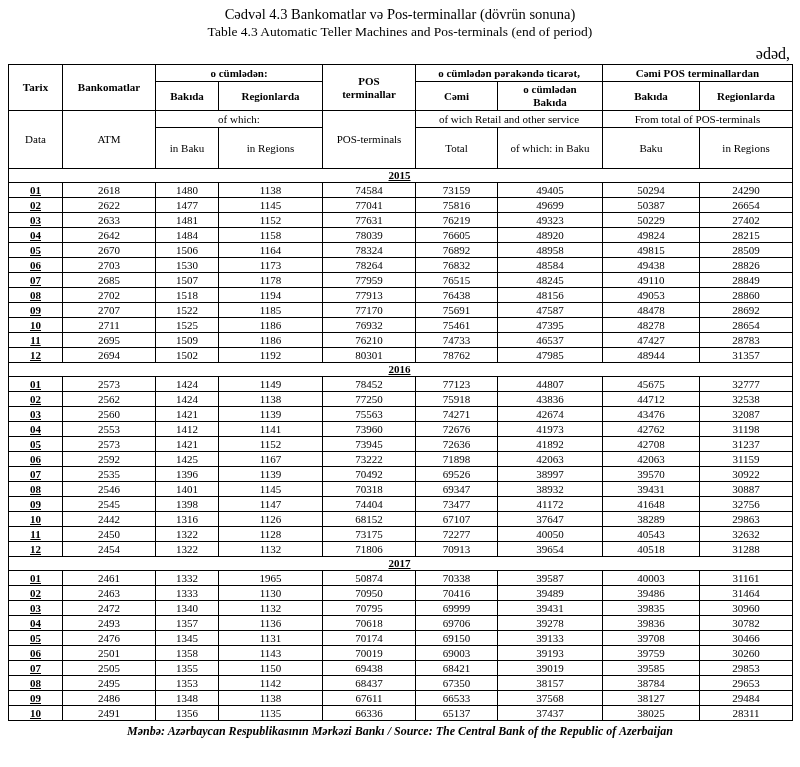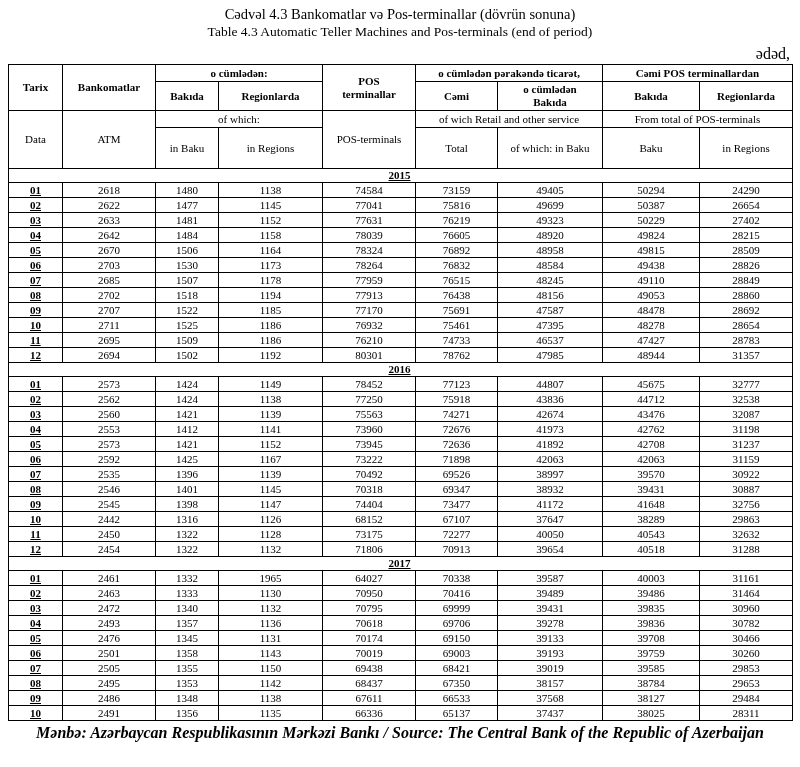--- a/index.html
+++ b/index.html
@@ -39,21 +39,21 @@
     padding-left: 0;
     text-decoration: underline;
   }
   .w70 { display: inline-block; max-width: 72px; }
   .w75 { display: inline-block; max-width: 80px; font-family: Liberation Serif, serif; }
   .nowrap { white-space: nowrap; text-align: center; }
   .footer {
     text-align: center;
     font-weight: bold;
     font-style: italic;
-    font-size: 16px;
+    font-size: 12px;
     margin-top: 3px;
     padding-bottom: 4px;
   }
 </style>
 </head>
 <body>
 
 <div class="page">
 
   <div class="title">Cədvəl 4.3 Bankomatlar və Pos-terminallar (dövrün sonuna)</div>
@@ -381,21 +381,21 @@
           <td class="val">31288</td>
         </tr>
         <tr class="year-row">
           <td colspan="9">2017</td>
         </tr>
         <tr>
           <td class="month">01</td>
           <td class="val">2461</td>
           <td class="val">1332</td>
           <td class="val">1965</td>
-          <td class="val">64027</td>
+          <td class="val">50874</td>
           <td class="val">70338</td>
           <td class="val">39587</td>
           <td class="val">40003</td>
           <td class="val">31161</td>
         </tr>
         <tr>
           <td class="month">02</td>
           <td class="val">2463</td>
           <td class="val">1333</td>
           <td class="val">1130</td>

